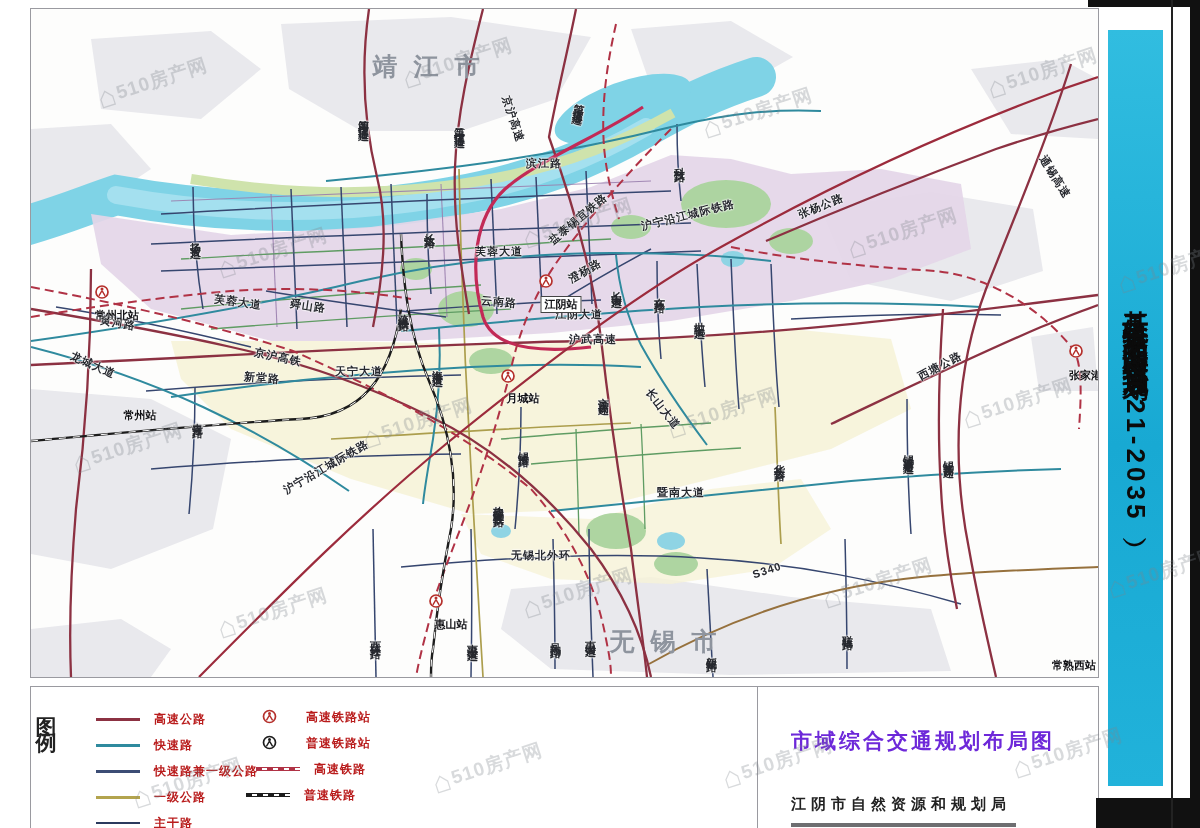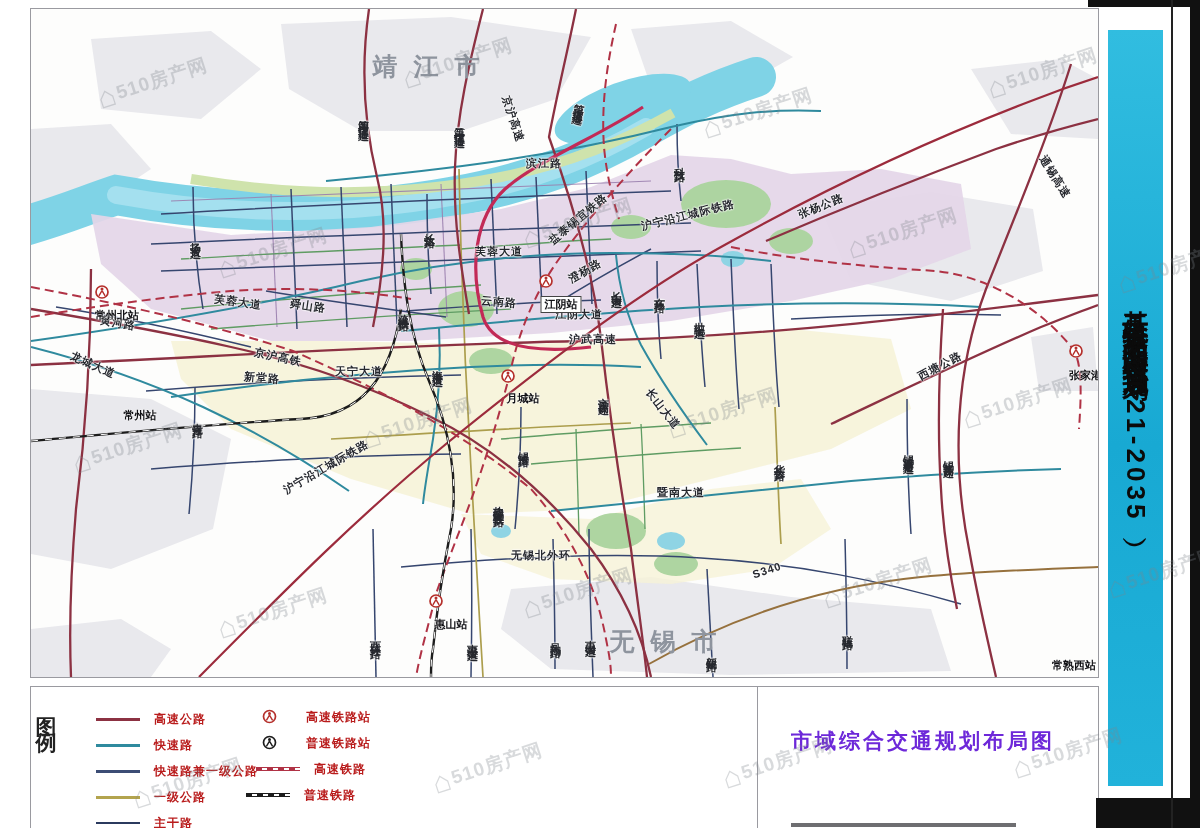--- a/index.html
+++ b/index.html
@@ -339,20 +339,21 @@
         <span class="lg-label">高速铁路</span>
       </div>
       <div class="lg-row" style="left: 215px; top: 100px;">
         <span class="lg-rail" style="background: rgb(28, 28, 28);">
           <span class="wdash" style="background: repeating-linear-gradient(90deg, transparent 0px, transparent 6px, rgb(255, 255, 255) 6px, rgb(255, 255, 255) 11px);"></span>
         </span>
         <span class="lg-label">普速铁路</span>
       </div>
     </div>
   <div id="info-title">市域综合交通规划布局图</div>
+  <div id="info-agency">江阴市自然资源和规划局</div>
   <div id="info-clipped"></div>
 </div>
 
 <div id="banner">
   <div id="banner-title">基于轨道交通下的江阴市综合交通规划（2021-2035）</div>
 </div>
 <div id="edge-top"></div>
 <div id="edge-right"></div>
 <div id="edge-corner"></div>
 <div id="edge-line"></div>

